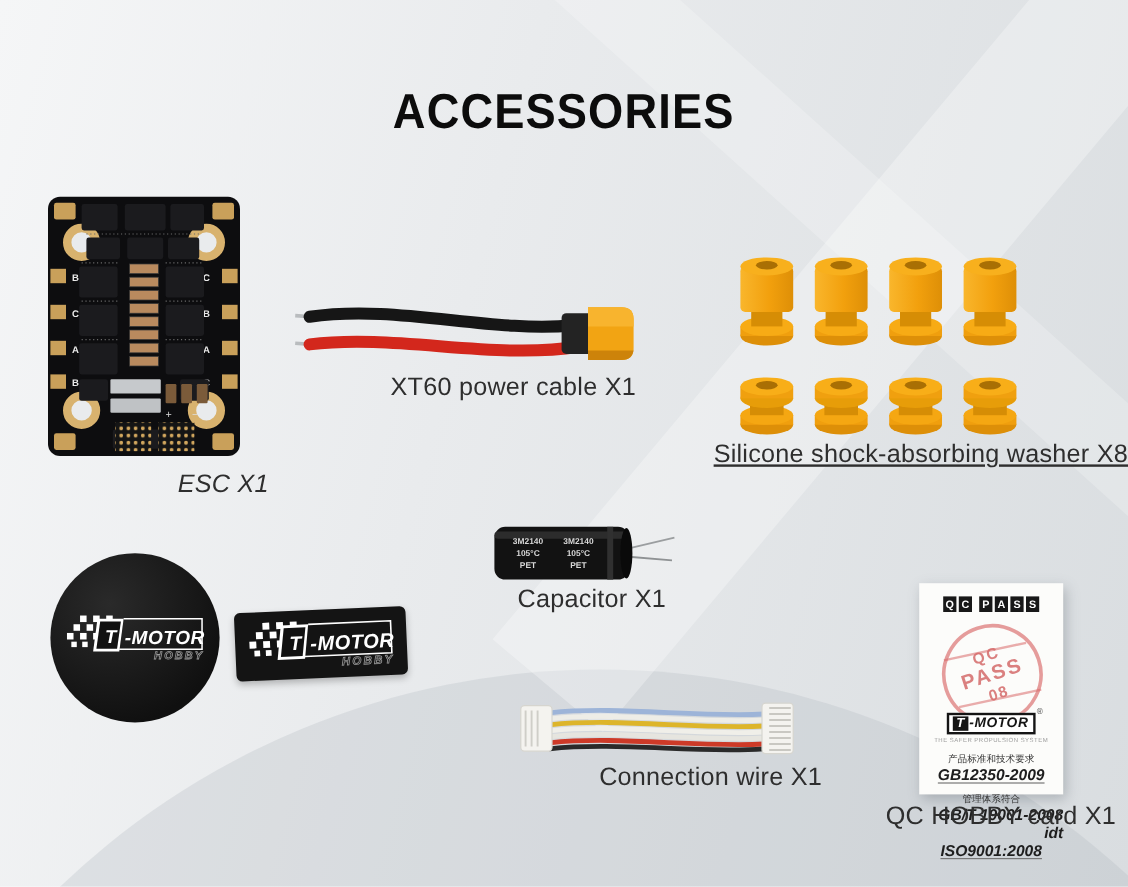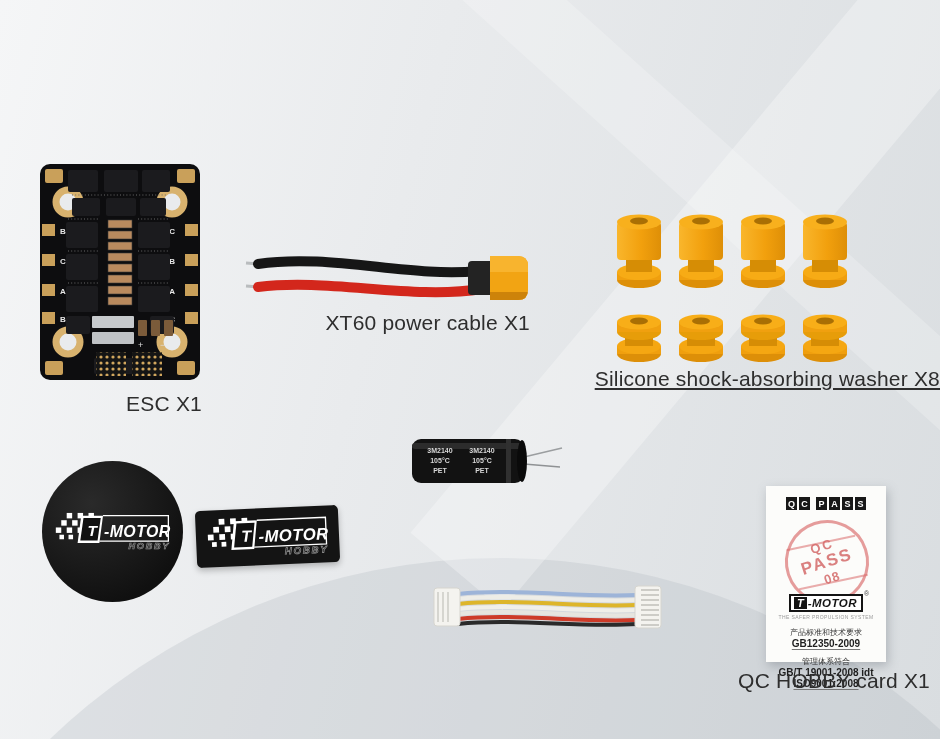--- a/index.html
+++ b/index.html
@@ -58,36 +58,37 @@
   .qc-stamp i.b{bottom:18px; transform:rotate(6deg);}
   .qc-brand{margin-top:84px; position:relative; border:2px solid #141414;
     padding:1px 4px 1px 3px; display:flex; align-items:center; background:#fff;}
   .qc-brand .tflag{background:#141414; color:#fff; font-style:italic; font-weight:bold;
     font-size:11px; padding:0 3px; margin-right:1px;}
   .qc-brand .rest{color:#141414; font-weight:bold; font-style:italic; font-size:11.5px;
     letter-spacing:.5px;}
   .qc-brand .reg{position:absolute; right:-8px; top:-6px; font-size:7px; color:#444;}
   .qc-tagline{font-size:5px; color:#9a9a9a; letter-spacing:.4px; margin-top:2px;}
   .qc-cn{font-size:8px; color:#333; margin-top:7px;}
-  .qc-std{font-size:10px; color:#1e1e1e; font-weight:bold; text-decoration:underline;
-    text-decoration-color:#777; text-underline-offset:2px;}
+  .qc-std{font-size:13px; color:#1e1e1e; font-weight:bold; text-decoration:underline;
+    text-decoration-color:#777; text-underline-offset:2px;font-style:italic;}
   .qc-std.plain{text-decoration:none;text-align:right;}
 
   svg text{font-family:"Liberation Sans",sans-serif;}
 </style>
 </head>
 <body>
 
 <div class="stage">
 
   <div class="bg-circle"></div>
   <div class="bg-streak1"></div>
   <div class="bg-streak2"></div>
   <div class="bg-corner"></div>
 
+  <div class="title"><span>ACCESSORIES</span></div>
 
   <svg class="abs" style="left:38px; top:162px;" width="164" height="220" viewBox="0 0 164 220">
     <defs>
       <pattern id="golddots" width="6" height="6" patternUnits="userSpaceOnUse">
         <rect width="6" height="6" fill="#151515"></rect>
         <circle cx="3" cy="3" r="1.6" fill="#d2a75e"></circle>
       </pattern>
     </defs>
     <rect x="2" y="2" width="160" height="216" rx="10" fill="#0d0d0f"></rect>
 
@@ -162,21 +163,21 @@
     <rect x="54" y="170" width="42" height="12" rx="1" fill="#bfc2c5"></rect>
     <rect x="100" y="158" width="9" height="16" rx="1" fill="#7b5b3a"></rect>
     <rect x="113" y="158" width="9" height="16" rx="1" fill="#7b5b3a"></rect>
     <rect x="126" y="158" width="9" height="16" rx="1" fill="#7b5b3a"></rect>
     <text x="100" y="186" font-size="9" fill="#ddd">+</text>
     <text x="122" y="186" font-size="9" fill="#ddd">−</text>
 
     <rect x="58" y="190" width="30" height="24" fill="url(#golddots)"></rect>
     <rect x="94" y="190" width="30" height="24" fill="url(#golddots)"></rect>
   </svg>
-  <div class="lbl" style="left:22px; top:392px; width:180px;">ESC X1</div>
+  <div class="lbl" style="left:44px; top:392px; width:180px;font-style:italic;">ESC X1</div>
 
   <svg class="abs" style="left:240px; top:248px;" width="290" height="62" viewBox="0 0 290 62">
     <line x1="6" y1="15" x2="20" y2="16" stroke="#b9bcbe" stroke-width="3"></line>
     <line x1="6" y1="38" x2="20" y2="39" stroke="#b9bcbe" stroke-width="3"></line>
     <path d="M18,16 C90,5 170,30 238,23" stroke="#161616" stroke-width="10" fill="none" stroke-linecap="round"></path>
     <path d="M18,39 C90,30 170,52 242,41" stroke="#d3271c" stroke-width="10" fill="none" stroke-linecap="round"></path>
     <rect x="228" y="13" width="28" height="34" rx="4" fill="#232323"></rect>
     <path d="M250,8 h28 q10,0 10,10 v24 q0,10 -10,10 h-28 z" fill="#f2a413"></path>
     <path d="M250,8 h28 q10,0 10,10 v6 h-38 z" fill="#f8b42e"></path>
     <path d="M250,44 h38 v-2 q0,10 -10,10 h-28 z" fill="#cd830a"></path>
@@ -230,20 +231,21 @@
     <ellipse cx="112" cy="26" rx="5" ry="21" fill="#0a0a0a"></ellipse>
     <g fill="#d8d8d8" font-size="7" font-weight="bold" text-anchor="middle">
       <text x="30" y="18">3M2140</text>
       <text x="30" y="28">105°C</text>
       <text x="30" y="38">PET</text>
       <text x="72" y="18">3M2140</text>
       <text x="72" y="28">105°C</text>
       <text x="72" y="38">PET</text>
     </g>
   </svg>
+  <div class="lbl" style="left:385px; top:488px; width:170px;">Capacitor X1</div>
 
   <svg width="0" height="0" style="position:absolute" aria-hidden="true">
     <defs>
       <g id="tmlogo">
         <g fill="#fff">
           <rect x="14" y="3" width="6" height="6"></rect>
             <rect x="26" y="3" width="6" height="6"></rect>
             <rect x="38" y="3" width="6" height="6"></rect>
           <rect x="8" y="11" width="6" height="6"></rect>
             <rect x="20" y="11" width="6" height="6"></rect>
@@ -296,20 +298,21 @@
       <line x1="211" y1="8" x2="229" y2="8"></line>
         <line x1="211" y1="13" x2="229" y2="13"></line>
       <line x1="211" y1="18" x2="229" y2="18"></line>
         <line x1="211" y1="23" x2="229" y2="23"></line>
       <line x1="211" y1="28" x2="229" y2="28"></line>
         <line x1="211" y1="33" x2="229" y2="33"></line>
       <line x1="211" y1="38" x2="229" y2="38"></line>
         <line x1="211" y1="43" x2="229" y2="43"></line>
     </g>
   </svg>
+  <div class="lbl" style="left:435px; top:636px; width:250px;">Connection wire X1</div>
 
   <div class="qc-card">
     <div class="qc-letters">
       <span>Q</span>
       <span>C</span>
       <span>P</span>
       <span>A</span>
       <span>S</span>
       <span>S</span>
     </div>

